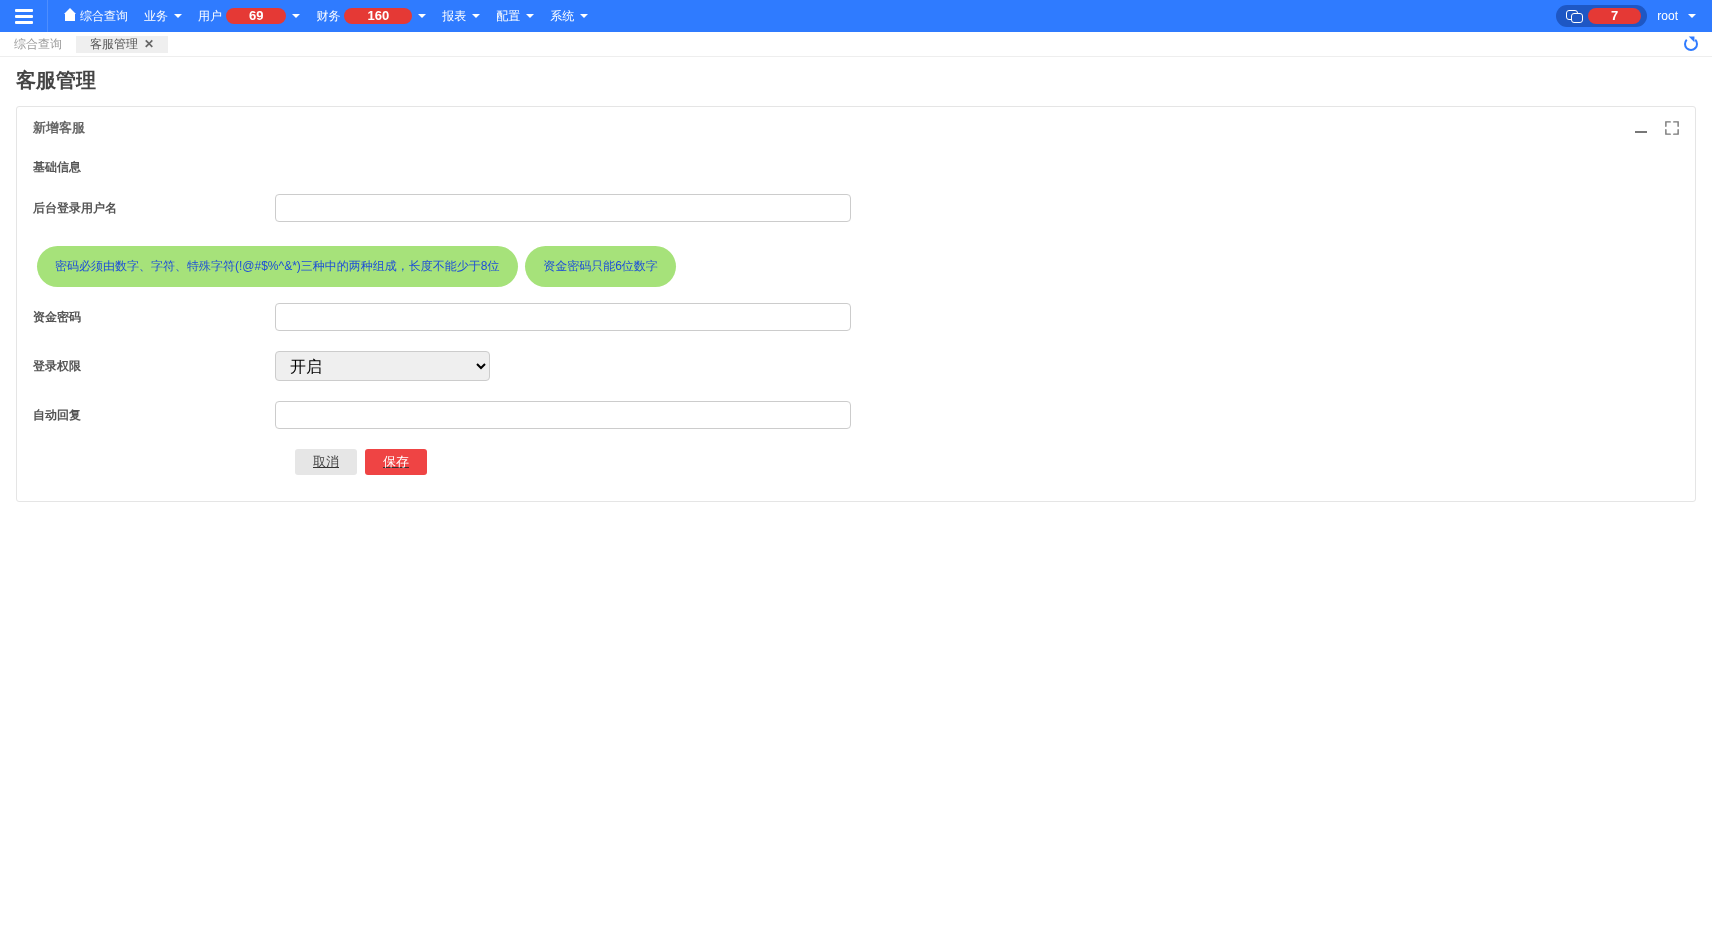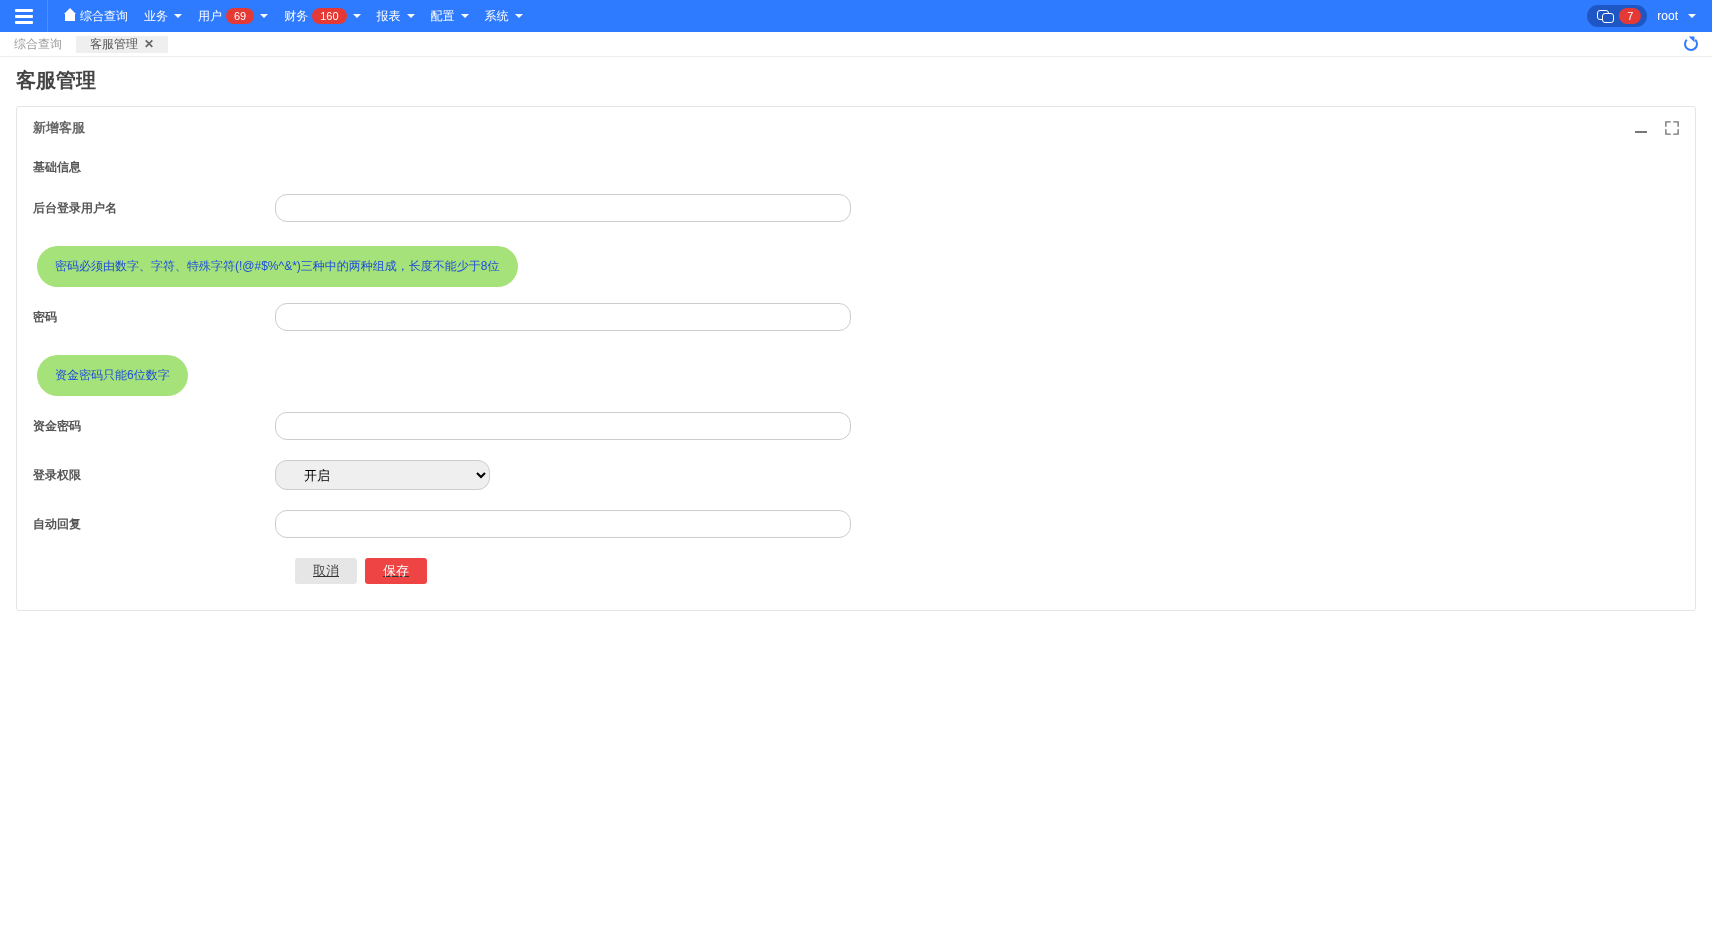--- a/index.html
+++ b/index.html
@@ -35,21 +35,21 @@
   }
   .nav-item {
     display:flex; align-items:center;
     padding: 0 8px; height:32px; cursor:pointer;
     white-space: nowrap;
     gap:4px;
   }
   .nav-item.home { padding-left:16px; }
   .nav-badge {
     background:#e53935; color:#fff; border-radius:10px;
-    padding:1px 8px; font-size:11px; font-weight:400;
+    padding:1px 23px; font-size:13px; font-weight:700;
     line-height:14px;
   }
   .caret {
     display:inline-block; width:0; height:0;
     border-left:4px solid transparent;
     border-right:4px solid transparent;
     border-top:4px solid #fff;
     margin-left:2px;
   }
   .home-icon {
@@ -155,22 +155,22 @@
   .form-row {
     display:flex; align-items:center;
     margin-bottom:20px;
   }
   .form-label {
     width:242px; text-align:left; padding-right:20px;
     font-size:12px; font-weight:700; color:#555;
   }
   .form-control {
     height:28px;
-    border:1px solid #ccc; border-radius:12px;
-    padding:3px 24px; font-size:13px;
+    border:1px solid #ccc; border-radius:4px;
+    padding:3px 10px; font-size:16px;
     width:576px;
   }
   select.form-control { width:215px; height:30px; }
   textarea.form-control { height:86px; width:696px; resize:vertical; }
 
   .hint-pill {
     background:#a6e27a;
     color:#1d4ed8;
     display:inline-block;
     padding:12px 18px;
@@ -286,24 +286,20 @@
   <div class="panel-body">
     <div class="section-title">基础信息</div>
 
     <div class="form-row">
       <div class="form-label">后台登录用户名</div>
       <input type="text" class="form-control" style="">
     </div>
 
     <div class="hint-pill">密码必须由数字、字符、特殊字符(!@#$%^&amp;*)三种中的两种组成，长度不能少于8位</div>
 
-    <div class="form-row">
-      <div class="form-label">密码</div>
-      <input type="password" class="form-control" style="">
-    </div>
 
     <div class="hint-pill">资金密码只能6位数字</div>
 
     <div class="form-row">
       <div class="form-label">资金密码</div>
       <input type="password" class="form-control" style="">
     </div>
 
     <div class="form-row">
       <div class="form-label">登录权限</div>

